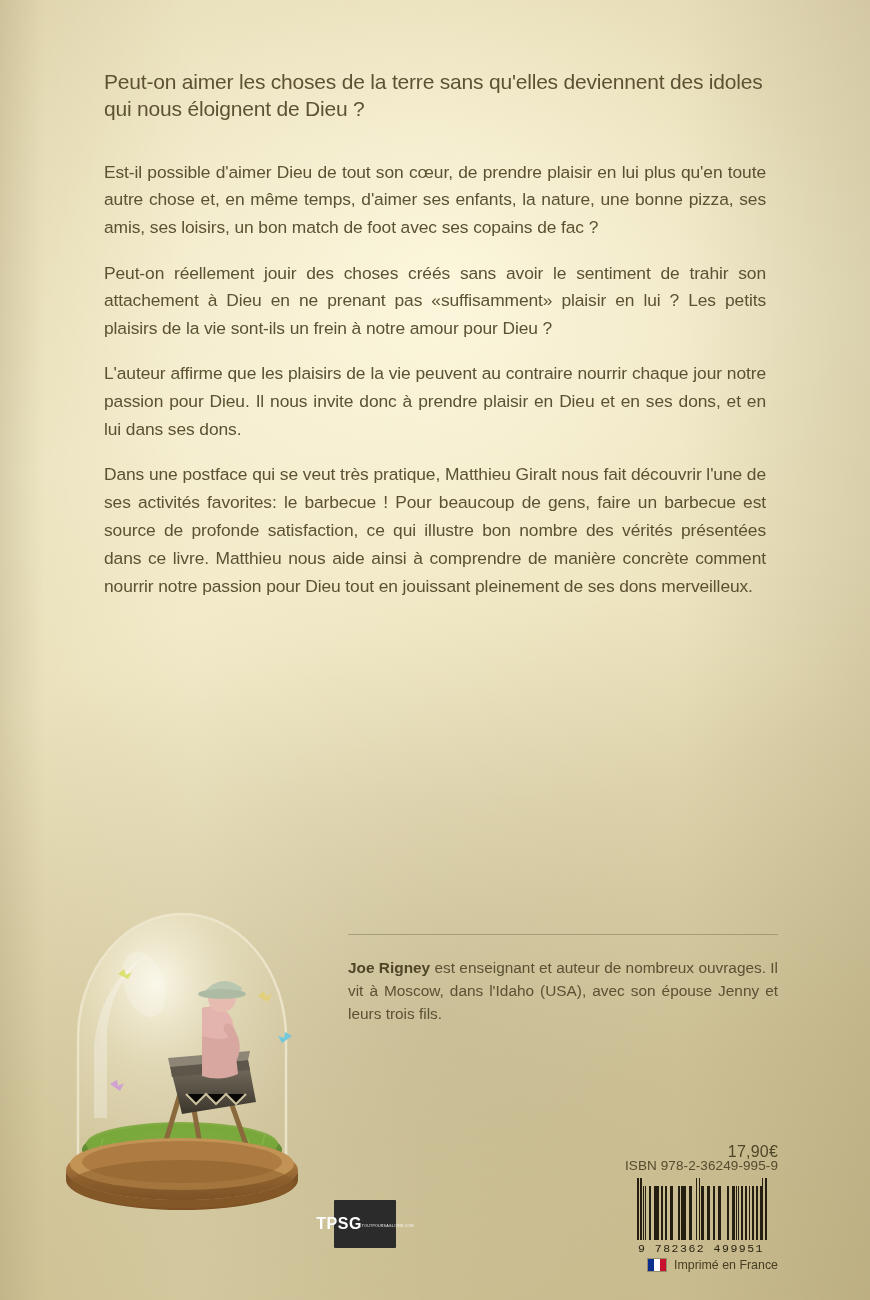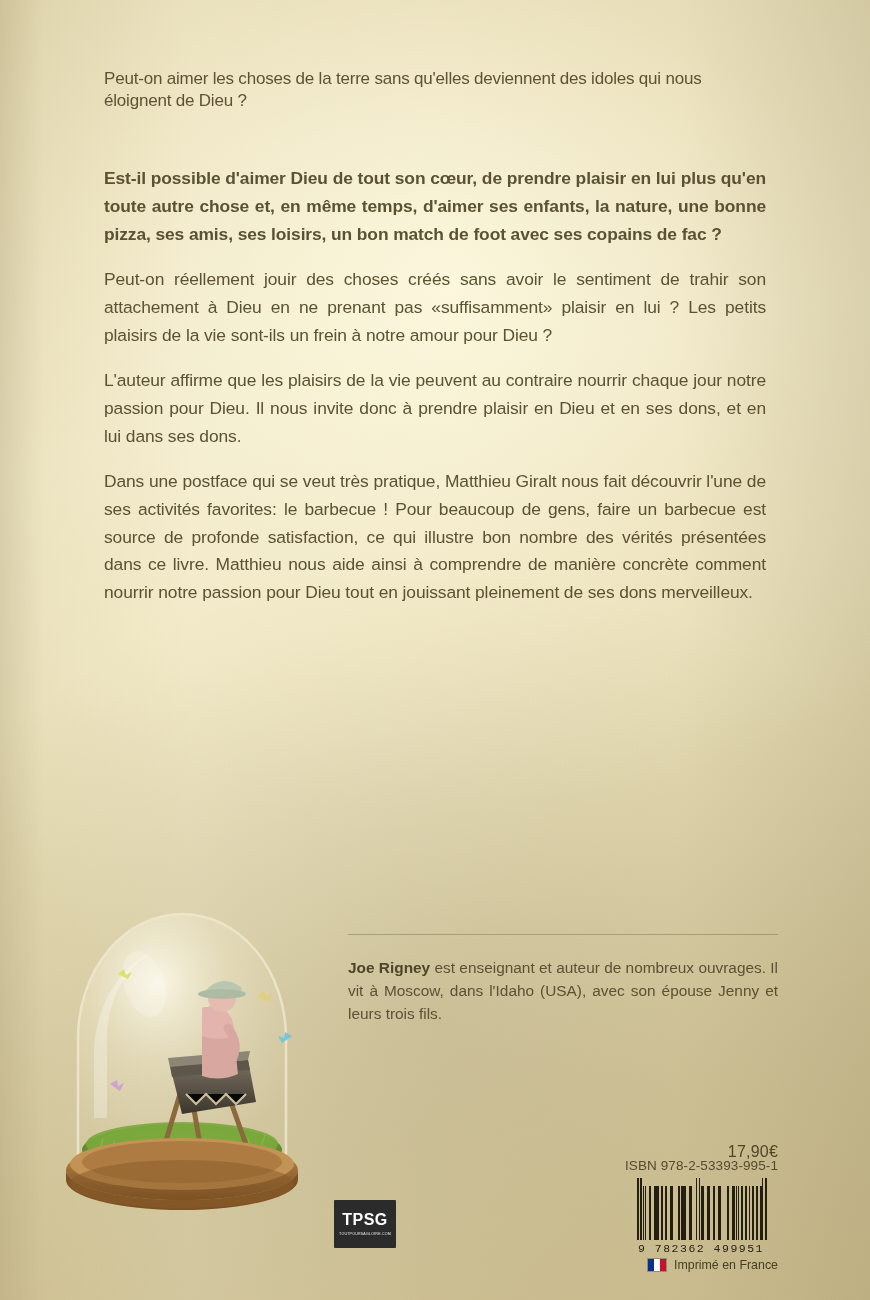--- a/index.html
+++ b/index.html
@@ -77,35 +77,35 @@
     margin-top: 8px;
     text-shadow: 0 1px 0 rgba(255,255,230,0.45);
   }
 
   
   .content {
     padding: 0 104px 0 104px;
   }
   .lede {
     margin-top: 68px;
-    font-size: 17px;
+    font-size: 21px;
     line-height: 1.30;
     color: #5d5334;
     font-weight: 400;
     letter-spacing: -0.2px;
   }
   .para {
     margin-top: 7px;
     font-size: 17.4px;
     line-height: 1.60;
     color: #5b5133;
     text-align: justify;
     letter-spacing: -0.1px;
   }
-  .para.first { margin-top: 53px; font-weight: bold; }
+  .para.first { margin-top: 36px; }
 
   
   .bottom {
     position: absolute;
     left: 0;
     top: 900px;
     width: 870px;
     height: 400px;
     z-index: 4;
   }
@@ -176,21 +176,21 @@
   
   .logo-tpsg {
     position: absolute;
     left: 334px;
     top: 300px;
     width: 62px;
     height: 48px;
     background: #2b2b2b;
     color: #fff;
     display: flex;
-    flex-direction: column;
+    flex-direction: row;
     align-items: center;
     justify-content: center;
     border-radius: 1px;
   }
   .logo-tpsg .t1 { font-size: 16px; font-weight: 700; letter-spacing: 0.5px; line-height: 1; }
   .logo-tpsg .t2 { font-size: 3.6px; letter-spacing: 0.2px; margin-top: 4px; opacity: 0.92; }
 
   .logo-blf {
     position: absolute;
     left: 418px;
@@ -338,21 +338,21 @@
   <div class="bottom">
 
     <div class="authors">
       <div class="rule"></div>
       <p class="author-para">
         <span class="author-name">Joe Rigney</span><span> est enseignant et auteur de nombreux ouvrages. Il vit à Moscow, dans l'Idaho (USA), avec son épouse Jenny et leurs trois fils.</span>
       </p>
     </div>
 
     <div class="price">17,90€</div>
-    <div class="isbn-text">ISBN 978-2-53393-995-1</div>
+    <div class="isbn-text">ISBN 978-2-36249-995-9</div>
 
     <div class="barcode-wrap">
       <div class="barcode" id="barcode-bars">
           <span style="width: 1.6px; height: 62px; background: transparent;"></span>
           <span style="width: 1.6px; height: 62px; background: rgb(36, 31, 16);"></span>
           <span style="width: 1.6px; height: 62px; background: transparent;"></span>
           <span style="width: 1.6px; height: 62px; background: rgb(36, 31, 16);"></span>
           <span style="width: 1px; height: 54px; background: transparent;"></span>
           <span style="width: 1px; height: 54px; background: rgb(36, 31, 16);"></span>
           <span style="width: 1px; height: 54px; background: transparent;"></span>

